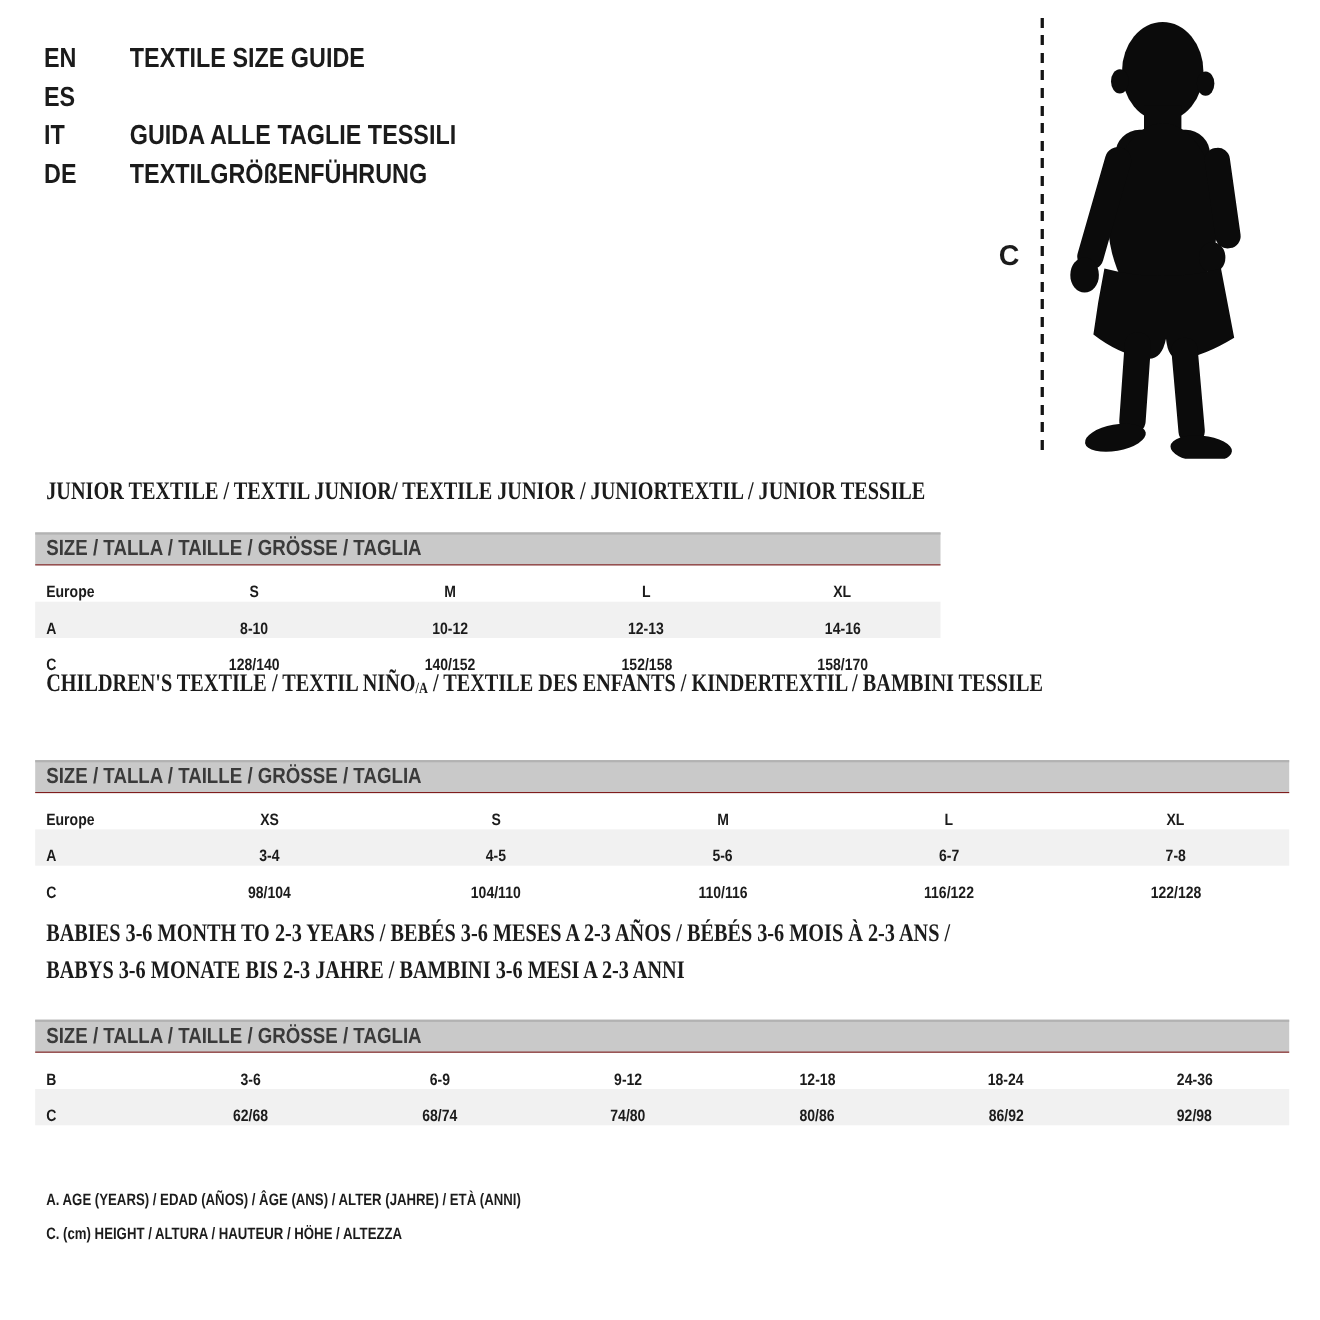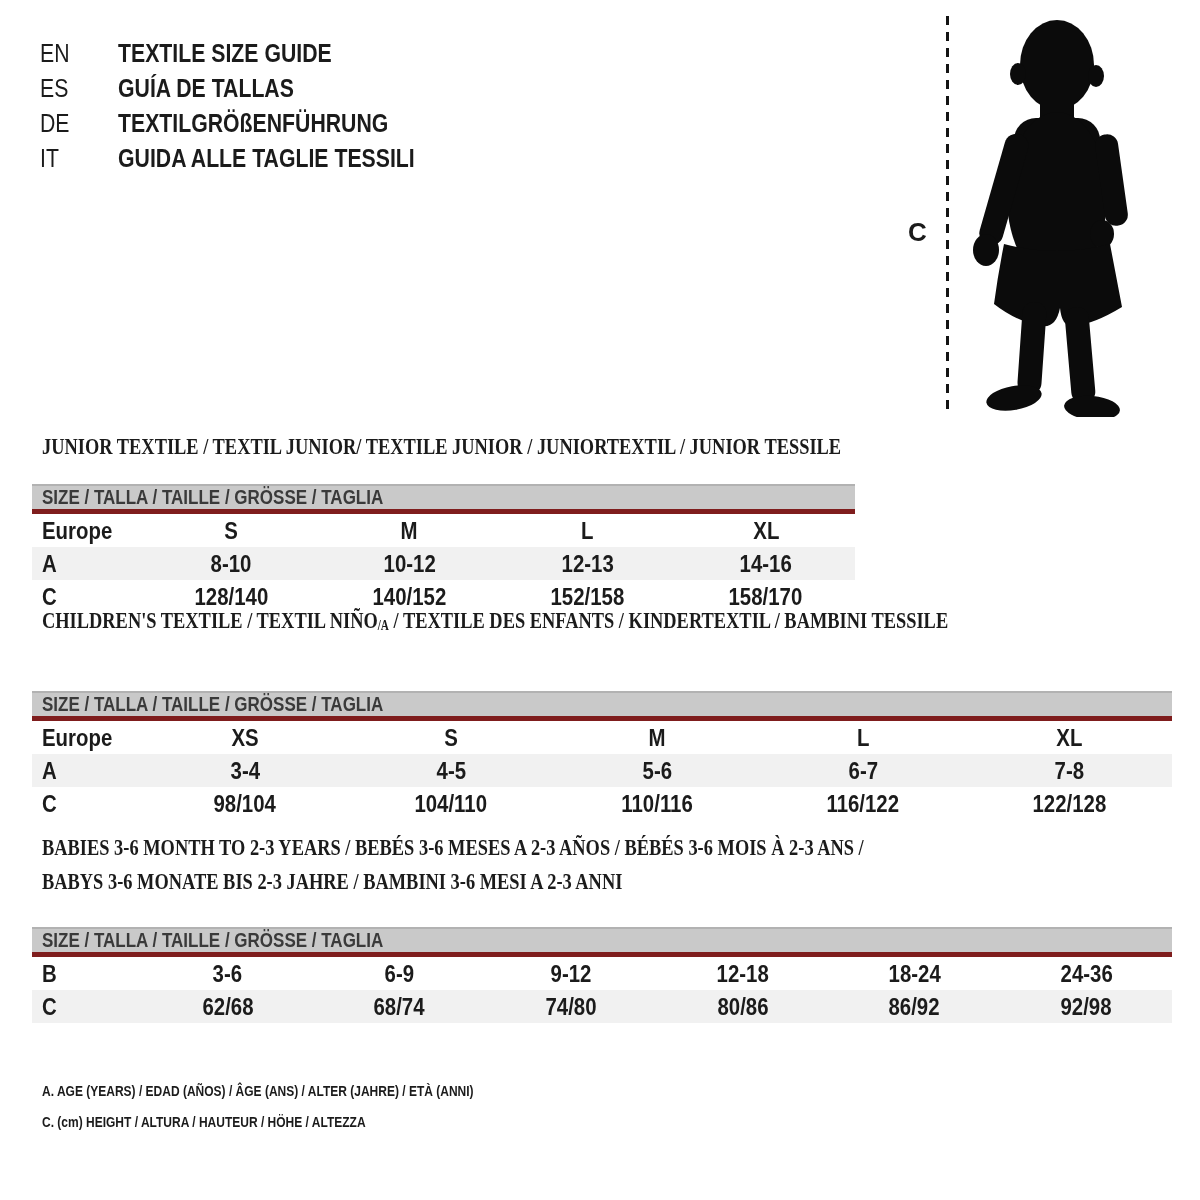--- a/index.html
+++ b/index.html
@@ -16,21 +16,21 @@
   .abs { position:absolute; }
 
   
   .cond  { display:inline-block; transform:scaleX(.85); transform-origin:0 50%; white-space:nowrap; }
   .condc { display:inline-block; transform:scaleX(.85); transform-origin:50% 50%; white-space:nowrap; }
   .cond8 { display:inline-block; transform:scaleX(.80); transform-origin:0 50%; white-space:nowrap; }
 
   
   .lang-list { left:40px; top:36px; }
   .lang-row  { display:flex; height:35px; align-items:center; }
-  .lang-code { width:78px; font-weight:normal; font-size:25px; }
+  .lang-code { width:78px; font-weight:bold; font-size:25px; }
   .lang-title{ font-weight:bold; font-size:25px;text-align:right; }
 
   
   .height-line {
     left:946px; top:16px; width:3px; height:400px;
     background:repeating-linear-gradient(to bottom, #141414 0 9px, transparent 9px 16px);
   }
   .height-label { left:908px; top:217px; font-weight:bold; font-size:26px; }
   .baby-figure { left:962px; top:12px; width:178px; height:405px; }
 
@@ -38,52 +38,51 @@
   .sec-title { font-weight:bold; font-size:23px; left:42px;font-family:Liberation Serif, serif; }
   .sec-title .sub { font-size:14px; vertical-align:-0.12em; }
   .sec-title.two-line { line-height:34px; }
 
   .size-table { left:32px; }
   .size-table.narrow { width:823px; }
   .size-table.wide   { width:1140px; }
 
   .size-bar {
     height:30px; background:#c9c9c9;
-    border-top:2px solid #b2b2b2; border-bottom:5px solid #7f1d1d;
+    border-top:2px solid #b2b2b2; border-bottom:1px solid #7f1d1d;
     display:flex; align-items:center; padding-left:10px;
     font-weight:bold; font-size:20px; color:#3a3a3a;
   }
-  .t-row { display:flex; align-items:center; height:33px; font-weight:bold; font-size:24px; }
+  .t-row { display:flex; align-items:flex-end; height:33px; font-weight:bold; font-size:15px; }
   .t-row.shade { background:#f1f1f1; }
   .t-label { width:110px; padding-left:10px; }
   .t-cell  { flex:1; text-align:center; }
 
   
   .legend { left:42px; top:1075px; }
   .legend-line { height:31px; display:flex; align-items:center; font-weight:bold; font-size:15px; }
 </style>
 </head>
 <body>
 
 <div class="abs lang-list" id="langList">
     <div class="lang-row">
       <span class="lang-code"><span class="cond">EN</span></span>
       <span class="lang-title"><span class="cond">TEXTILE SIZE GUIDE</span></span>
     </div>
     <div class="lang-row">
       <span class="lang-code"><span class="cond">ES</span></span>
-      <span class="lang-title"><span class="cond">GUÍA DE TALLAS</span></span>
+    </div>
+    <div class="lang-row">
+      <span class="lang-code"><span class="cond">IT</span></span>
+      <span class="lang-title"><span class="cond">GUIDA ALLE TAGLIE TESSILI</span></span>
     </div>
     <div class="lang-row">
       <span class="lang-code"><span class="cond">DE</span></span>
       <span class="lang-title"><span class="cond">TEXTILGRÖßENFÜHRUNG</span></span>
-    </div>
-    <div class="lang-row">
-      <span class="lang-code"><span class="cond">IT</span></span>
-      <span class="lang-title"><span class="cond">GUIDA ALLE TAGLIE TESSILI</span></span>
     </div>
   </div>
 
 <div class="abs height-line"></div>
 <div class="abs height-label">C</div>
 <svg class="abs baby-figure" viewBox="0 0 178 405" xmlns="http://www.w3.org/2000/svg" aria-hidden="true">
   <g fill="#0b0b0b">
     <ellipse cx="95" cy="53" rx="37" ry="45"></ellipse>
     <ellipse cx="56" cy="62" rx="8" ry="11"></ellipse>
     <ellipse cx="134" cy="64" rx="8" ry="11"></ellipse>

